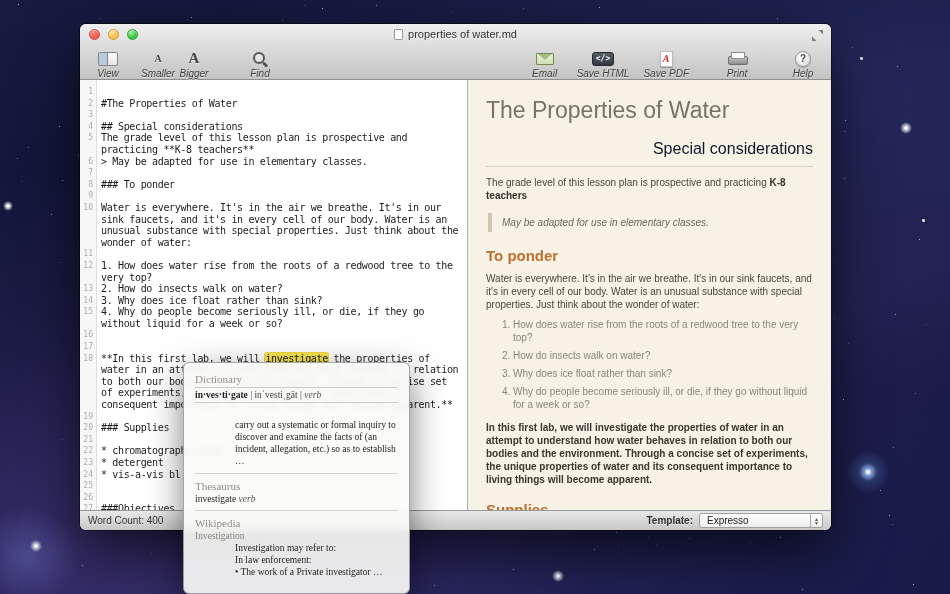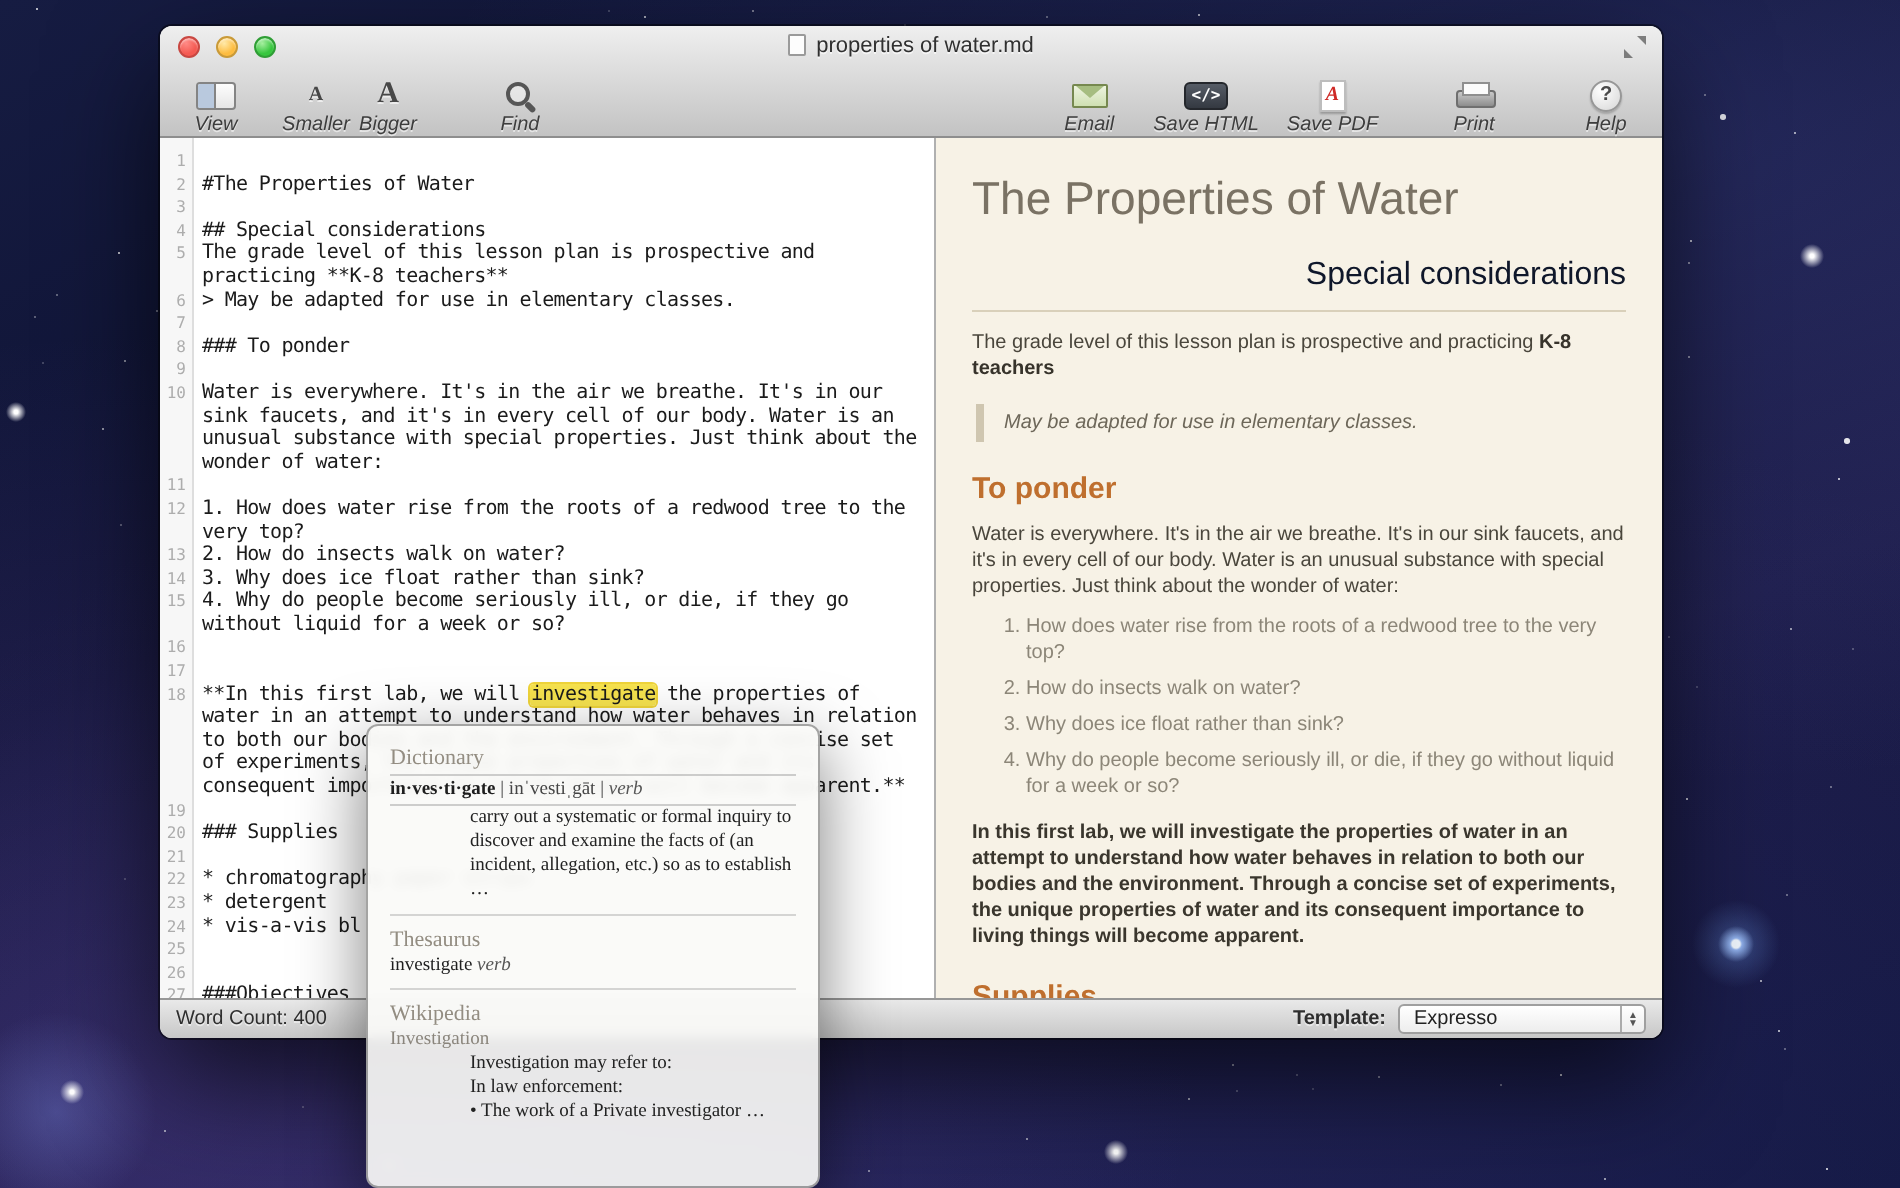--- a/index.html
+++ b/index.html
@@ -18,21 +18,21 @@
       radial-gradient(circle 2px at 558px 576px, #ffffff 0 1px, transparent 6px),
       radial-gradient(620px 320px at 88% 12%, rgba(85,95,185,.25), transparent),
       radial-gradient(520px 380px at 8% 92%, rgba(115,85,185,.30), transparent),
       radial-gradient(700px 500px at 55% 110%, rgba(60,60,140,.25), transparent),
       linear-gradient(155deg, #161c42 0%, #0e1233 35%, #1d1c48 68%, #121740 100%);
   }
   #stars{ position:absolute; left:0; top:0; width:1px; height:1px; border-radius:50%; background:transparent; }
 
   
   .window{
-    position:absolute; left:80px; top:13px; width:751px; height:506px;
+    position:absolute; left:80px; top:24px; width:751px; height:506px;
     border-radius:6px; background:#fff;
     box-shadow:0 22px 55px rgba(0,0,0,.65), 0 0 0 1px rgba(0,0,0,.45);
     z-index:10;
   }
   .chrome{
     height:56px; border-radius:6px 6px 0 0;
     background:linear-gradient(#efefef, #c3c3c3);
     border-bottom:1px solid #8e8e8e; position:relative;
   }
   .titlebar{ height:20px; position:relative; }
@@ -106,21 +106,21 @@
 
   
   .popup{
     position:absolute; left:183px; top:362px; width:227px; height:232px; z-index:50;
     background:rgba(250,250,247,.92); border:1px solid rgba(60,60,60,.45); border-radius:6px;
     box-shadow:0 12px 34px rgba(0,0,0,.5);
     padding:7px 11px; font-family:"Liberation Serif", serif; overflow:hidden;
     -webkit-backdrop-filter:blur(3px); backdrop-filter:blur(3px);
   }
   .pop-header{ font-size:11px; color:#938d82; margin:3px 0 2px; }
-  .pop-pron{ border-top:1px solid rgba(0,0,0,.18); border-bottom:1px solid rgba(0,0,0,.18); padding:2px 0; margin:2px 0 0; font-size:9.5px; color:#333; }
+  .pop-pron{ border-top:1px solid rgba(0,0,0,.18); border-bottom:1px solid rgba(0,0,0,.18); padding:2px 0; margin:2px 0 16px; font-size:9.5px; color:#333; }
   .pop-word{ font-weight:bold; color:#1e1e1e; }
   .pop-phon{ color:#444; }
   .pop-pos{ font-style:italic; color:#555; }
   .pop-def{ font-size:9.5px; line-height:12px; color:#222;margin-left:40px; }
   .pop-entry{ font-size:9.5px; color:#1e1e1e; margin-bottom:1px; }
   .pop-section{ margin-bottom:6px; }
   .hairline-top{ border-top:1px solid rgba(0,0,0,.15); padding-top:3px; }
   .pop-wiki-title{ font-size:9.5px; color:#8a857c; margin-bottom:1px; }
 </style>
 </head>

